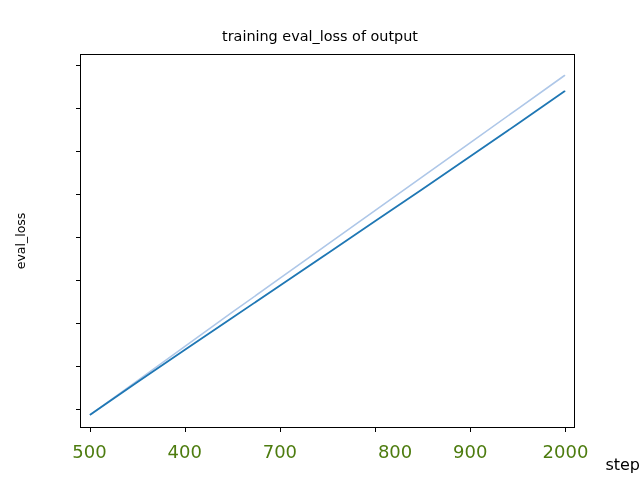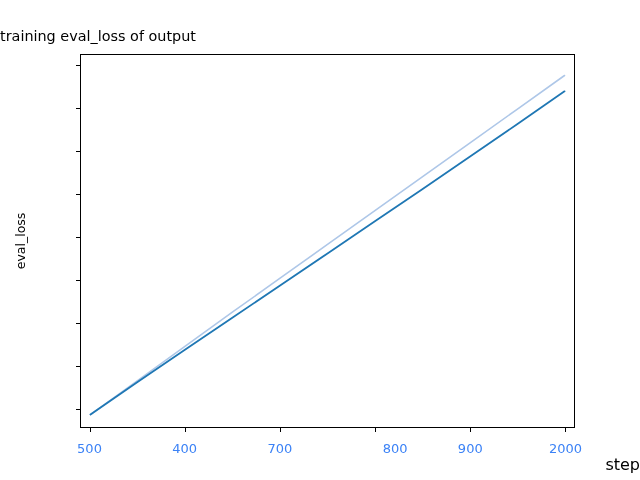--- a/index.html
+++ b/index.html
@@ -17,20 +17,21 @@
     position: relative;
     width: 640px;
     height: 480px;
     background: #ffffff;
   }
   #chart-title {
     position: absolute;
     left: 0;
     top: 28px;
     width: 640px;
+    text-align: center;
     font-size: 14.4px;
     color: #000000;
     letter-spacing: 0px;
   }
   
   #plot-area {
     position: absolute;
     left: 80px;
     top: 54px;
     width: 495px;
@@ -51,22 +52,22 @@
     position: absolute;
     left: 76px;
     width: 4px;
     height: 0;
     border-top: 1.1px solid #000000;
   }
   .xtick-label {
     position: absolute;
     top: 441px;
     text-align: center;
-    font-size: 13px;
-    color: #3b82f6;
+    font-size: 18px;
+    color: #4d7c0f;
     transform: translateX(-50%);
     white-space: nowrap;
   }
   .xtick-mark {
     position: absolute;
     top: 428px;
     height: 4px;
     width: 0;
     border-left: 1.1px solid #000000;
   }

